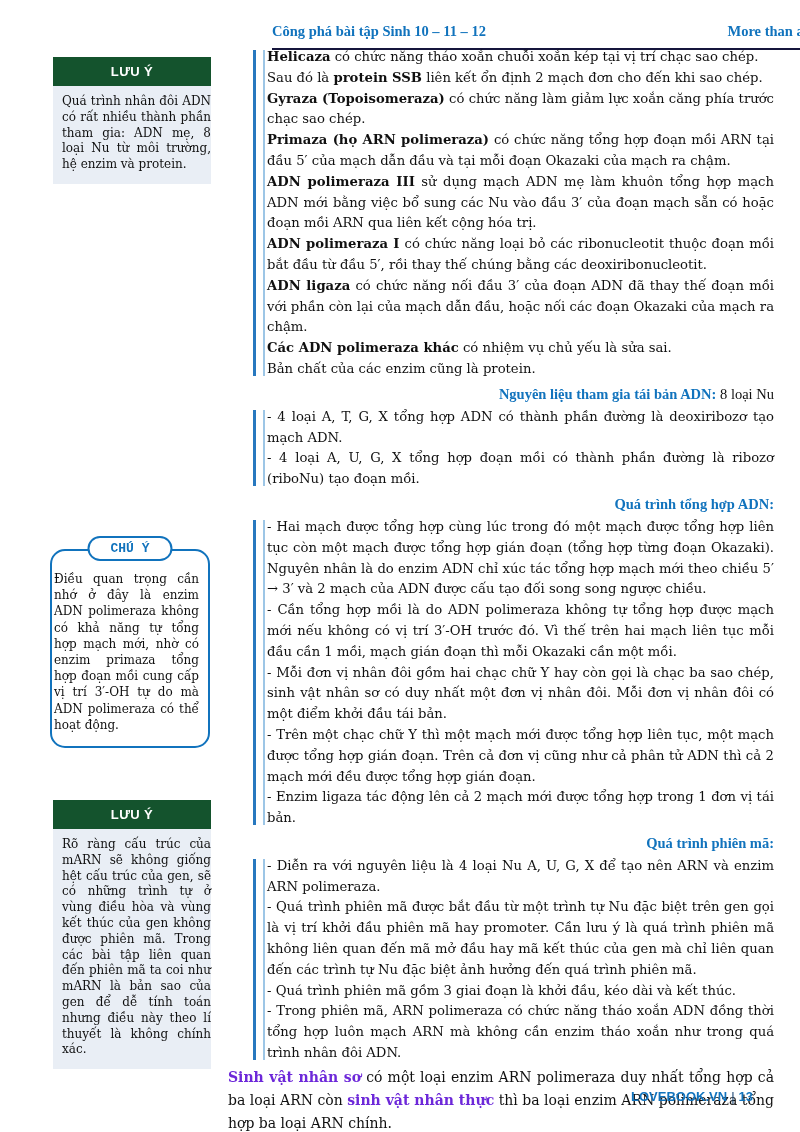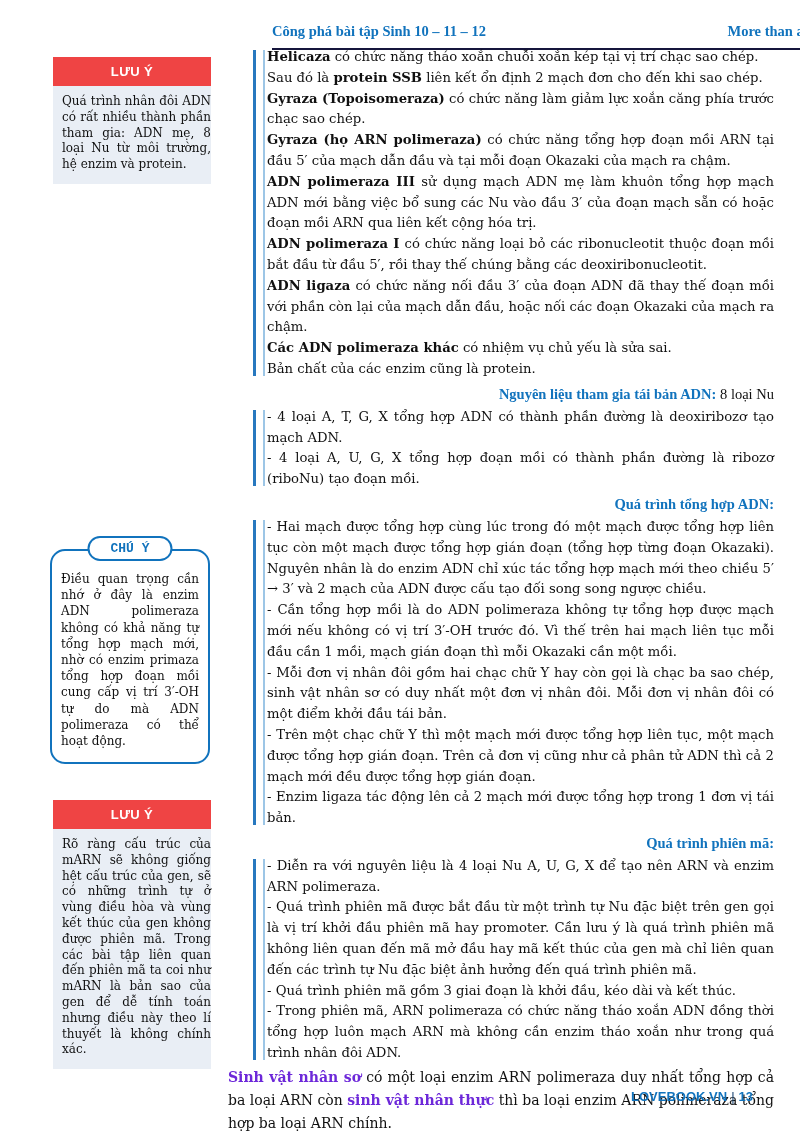--- a/index.html
+++ b/index.html
@@ -8,31 +8,31 @@
 
   
   .page-header{position:absolute;left:224px;top:20px;width:566px;height:28px;
                border-bottom:2.2px solid #15153c;
                font-family:Liberation Serif, serif;font-weight:bold;font-size:14.5px;color:#1173bd;margin-left:48px;}
   .page-header .hdr-title{position:absolute;left:0;top:3px;}
   .page-header .hdr-tagline{position:absolute;right:0;top:3px;}
 
   
   .note-box{position:absolute;left:53px;width:158px;}
-  .note-head{background:#ef4444;color:#ffffff;text-align:center;
+  .note-head{background:#14532d;color:#ffffff;text-align:center;
              font-family:"Liberation Sans", sans-serif;font-weight:bold;font-size:13px;
              padding:7px 0;letter-spacing:.4px;}
   .note-body{background:#e9eef5;padding:8px 0 11px 9px;font-size:12px;line-height:15.8px;
              text-align:justify;}
   #note-1{top:57px;}
   #note-3{top:800px;}
 
   .callout{position:absolute;left:50px;width:160px;top:549px;}
   .callout-frame{border:2.5px solid #1173bd;border-radius:15px;background:#fff;
-                 padding:20px 9px 13px 9px;font-size:12px;line-height:16.2px;text-align:justify;}
+                 padding:20px 9px 13px 2px;font-size:12px;line-height:16.2px;text-align:justify;}
   .callout-pill{position:absolute;left:50%;top:-13px;transform:translateX(-50%);
                 background:#fff;border:2.5px solid #1173bd;border-radius:999px;
                 padding:3px 21px;color:#1173bd;white-space:nowrap;
                 font-family:Liberation Mono, monospace;font-weight:bold;font-size:13px;}
 
   
   .main-col{position:absolute;left:228px;top:47px;width:546px;
             font-size:13.2px;line-height:20.8px;text-align:justify;}
   .bar-block{position:relative;padding-left:39px;}
   .vbar{position:absolute;left:25px;top:3px;bottom:4px;width:7px;
@@ -72,21 +72,21 @@
   <div class="note-head">LƯU Ý</div>
   <div class="note-body">Rõ ràng cấu trúc của mARN sẽ không giống hệt cấu trúc của gen, sẽ có những trình tự ở vùng điều hòa và vùng kết thúc của gen không được phiên mã. Trong các bài tập liên quan đến phiên mã ta coi như mARN là bản sao của gen để dễ tính toán nhưng điều này theo lí thuyết là không chính xác.</div>
 </div>
 
 <div class="main-col">
     <div class="bar-block">
       <div class="vbar"></div>
       <p class="para"><span class="b">Helicaza</span><span> có chức năng tháo xoắn chuỗi xoắn kép tại vị trí chạc sao chép.</span></p>
       <p class="para"><span>Sau đó là </span><span class="b">protein SSB</span><span> liên kết ổn định 2 mạch đơn cho đến khi sao chép.</span></p>
       <p class="para"><span class="b">Gyraza (Topoisomeraza)</span><span> có chức năng làm giảm lực xoắn căng phía trước chạc sao chép.</span></p>
-      <p class="para"><span class="b">Gyraza (họ ARN polimeraza)</span><span> có chức năng tổng hợp đoạn mồi ARN tại đầu 5′ của mạch dẫn đầu và tại mỗi đoạn Okazaki của mạch ra chậm.</span></p>
+      <p class="para"><span class="b">Primaza (họ ARN polimeraza)</span><span> có chức năng tổng hợp đoạn mồi ARN tại đầu 5′ của mạch dẫn đầu và tại mỗi đoạn Okazaki của mạch ra chậm.</span></p>
       <p class="para"><span class="b">ADN polimeraza III</span><span> sử dụng mạch ADN mẹ làm khuôn tổng hợp mạch ADN mới bằng việc bổ sung các Nu vào đầu 3′ của đoạn mạch sẵn có hoặc đoạn mồi ARN qua liên kết cộng hóa trị.</span></p>
       <p class="para"><span class="b">ADN polimeraza I</span><span> có chức năng loại bỏ các ribonucleotit thuộc đoạn mồi bắt đầu từ đầu 5′, rồi thay thế chúng bằng các deoxiribonucleotit.</span></p>
       <p class="para"><span class="b">ADN ligaza</span><span> có chức năng nối đầu 3′ của đoạn ADN đã thay thế đoạn mồi với phần còn lại của mạch dẫn đầu, hoặc nối các đoạn Okazaki của mạch ra chậm.</span></p>
       <p class="para"><span class="b">Các ADN polimeraza khác</span><span> có nhiệm vụ chủ yếu là sửa sai.</span></p>
       <p class="para"><span>Bản chất của các enzim cũng là protein.</span></p>
     </div>
     <div class="sec-heading"><span class="hl">Nguyên liệu tham gia tái bản ADN:</span><span class="htail"> 8 loại Nu</span></div>
     <div class="bar-block">
       <div class="vbar"></div>
       <p class="para"><span>- 4 loại A, T, G, X tổng hợp ADN có thành phần đường là deoxiribozơ tạo mạch ADN.</span></p>

